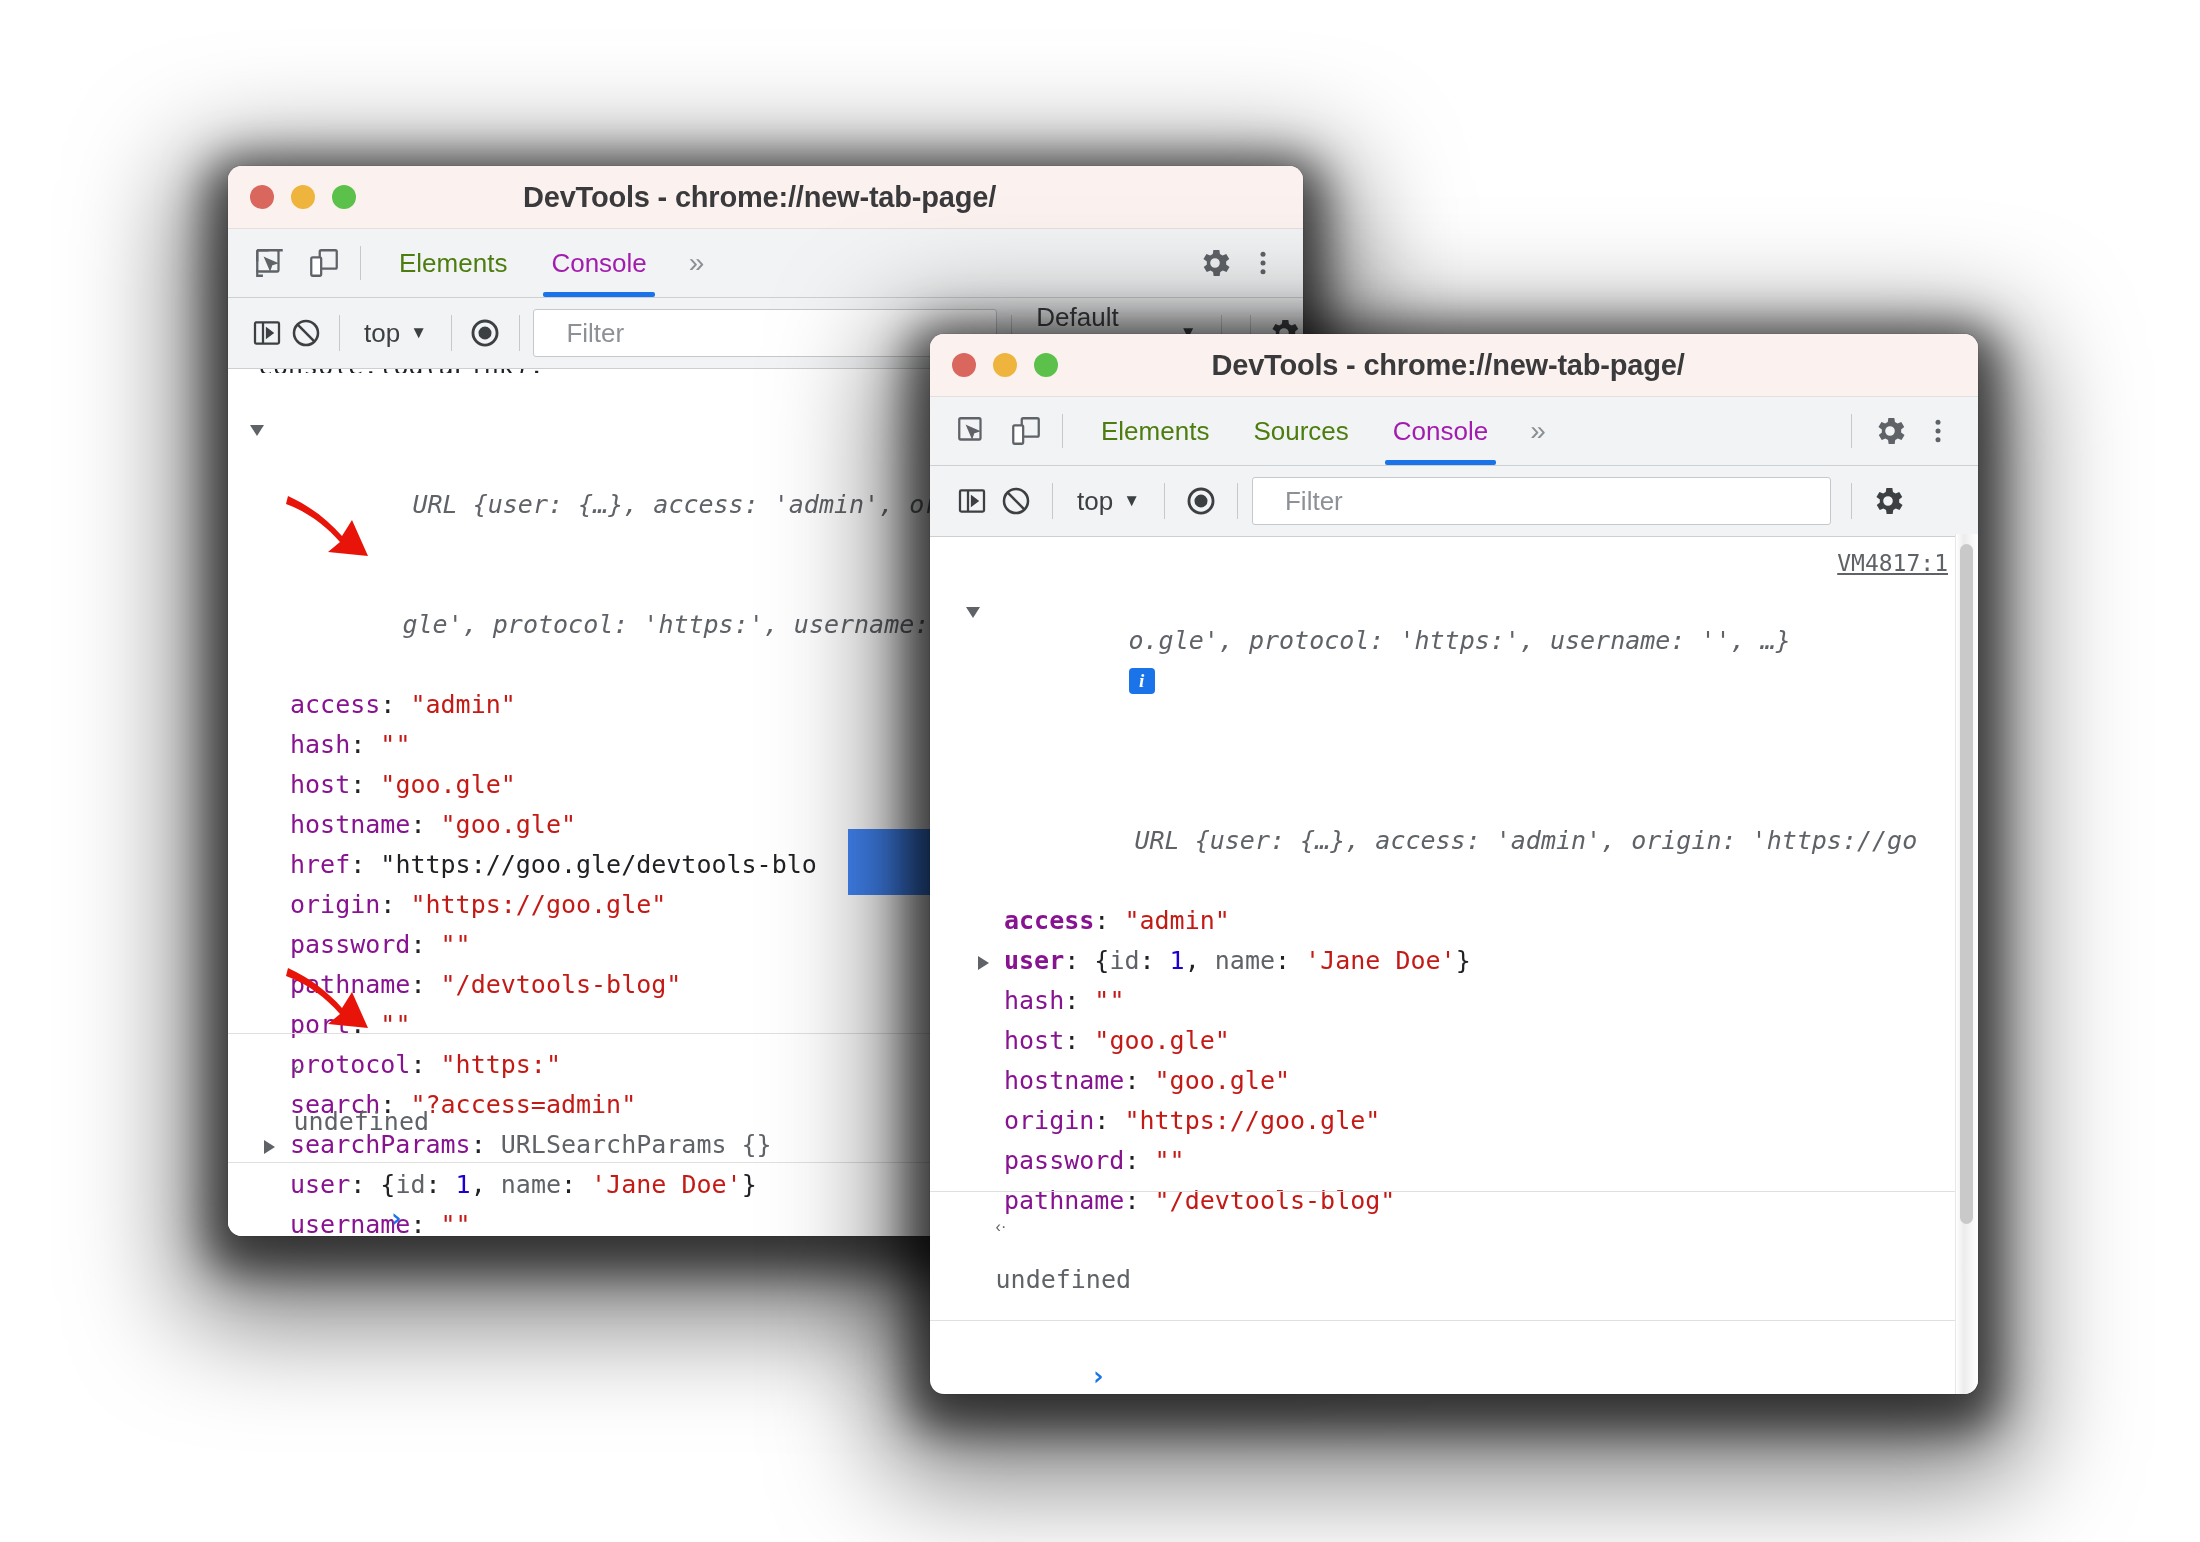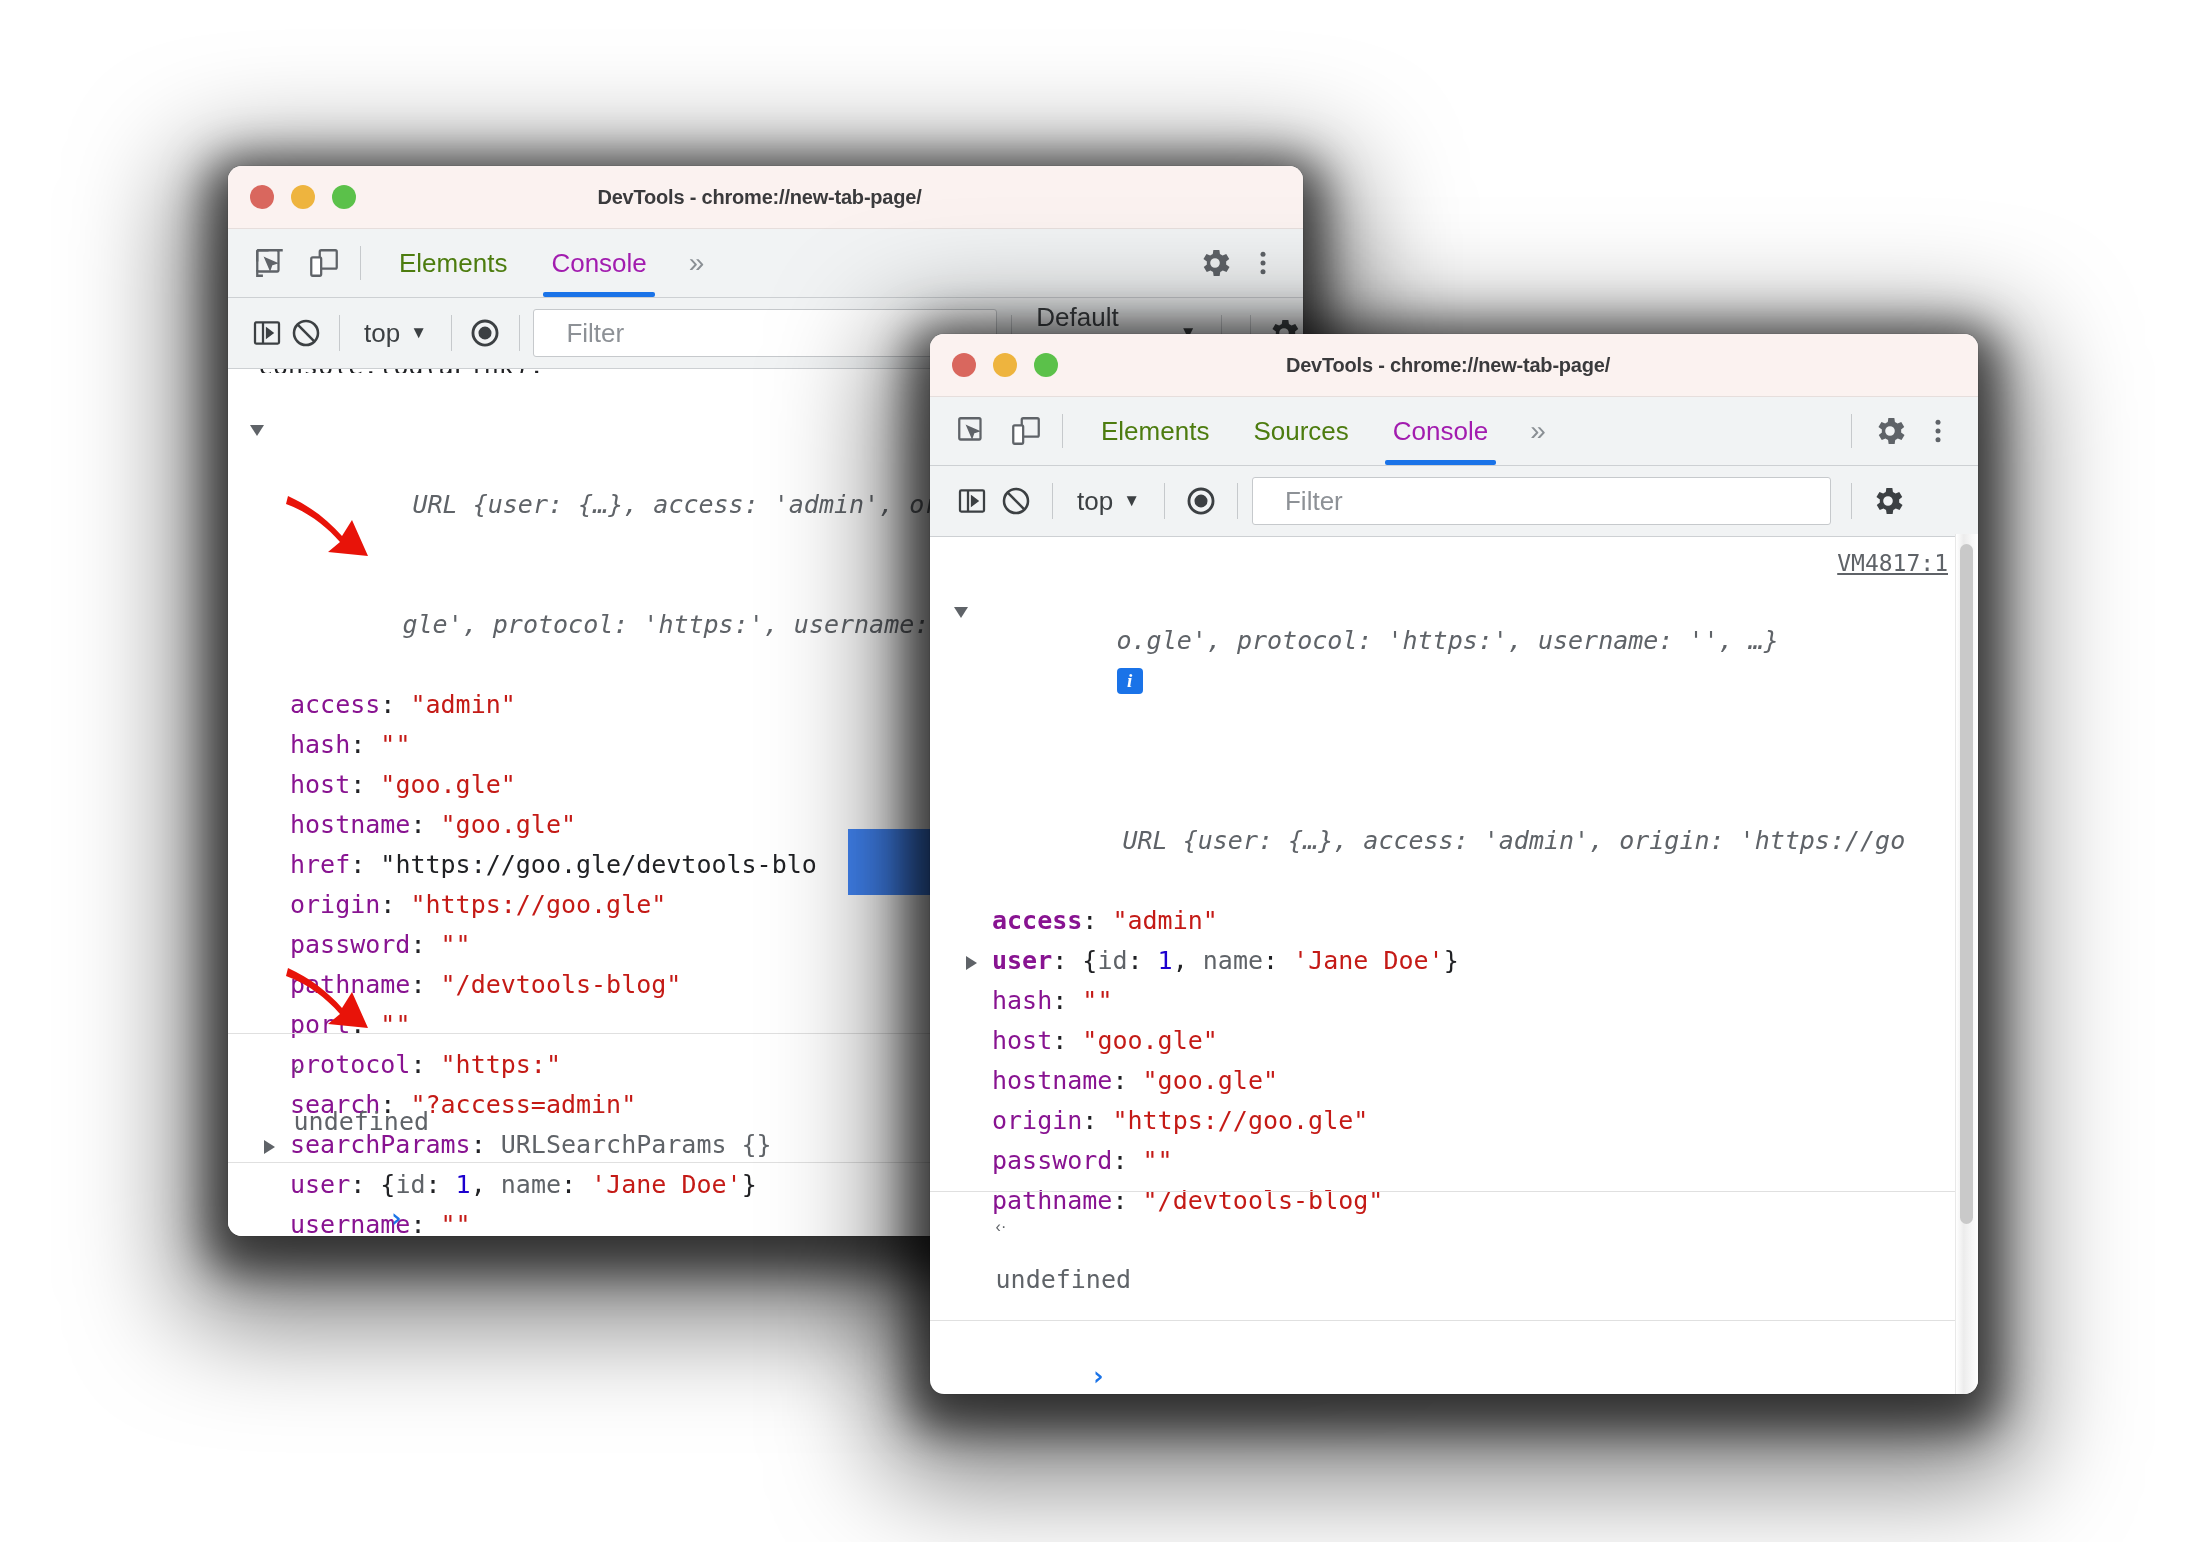--- a/index.html
+++ b/index.html
@@ -29,21 +29,21 @@
     display: flex; align-items: center;
     position: relative;
   }
   .lights { display:flex; align-items:center; gap: 17px; padding-left: 22px; }
   .light { width: 24px; height: 24px; border-radius: 50%; }
   .l-red { background:#d9675e; }
   .l-yellow { background:#eeb43e; }
   .l-green { background:#5bc14a; }
   .wtitle {
     position:absolute; left:0; right:12px; text-align:center;
-    font-size: 20px; font-weight: 700; color: #3a3a3c;
+    font-size: 29px; font-weight: 700; color: #3a3a3c;
     letter-spacing: -0.2px;
     pointer-events:none;
   }
 
   
   .tabbar {
     height: 68px;
     background: #f1f3f4;
     border-bottom: 1px solid #cdd0d3;
     display: flex; align-items: center;
@@ -407,21 +407,21 @@
         <span>Filter</span>
       </div>
       <div class="sep" style="margin-left:20px;"></div>
       <div class="fb-ico">
         <svg width="36" height="36" viewBox="0 0 24 24" fill="#3c4043">
           <path d="M19.4 13a7.8 7.8 0 000-2l2.1-1.6-2-3.4-2.5 1a7.7 7.7 0 00-1.7-1l-.4-2.6h-4l-.4 2.6c-.6.2-1.2.6-1.7 1l-2.5-1-2 3.4L6.6 11a7.8 7.8 0 000 2l-2.1 1.6 2 3.4 2.5-1c.5.4 1.1.8 1.7 1l.4 2.6h4l.4-2.6c.6-.2 1.2-.6 1.7-1l2.5 1 2-3.4L19.4 13zM12 15.2A3.2 3.2 0 1115.2 12 3.2 3.2 0 0112 15.2z"></path>
         </svg>
       </div>
     </div>
 
-    <div class="consolebody" style="height:718px;">
+    <div class="consolebody" style="height:718px;padding-left:12px;">
       <div class="srclink">VM4817:1</div>
       <div class="grp" style="padding-top:44px;">
         <div class="row" style="padding-left:36px;">
           <span class="it g">o.gle', protocol: 'https:', username: '', …}</span>
           <span class="ibadge">i</span>
         </div>
         <div class="row" style="padding-left:42px;">
           <span class="disc-open" style="position:absolute;left:24px;top:70px;"></span>
           <span class="it g">URL {user: {…}, access: 'admin', origin: 'https://go</span>
         </div>

